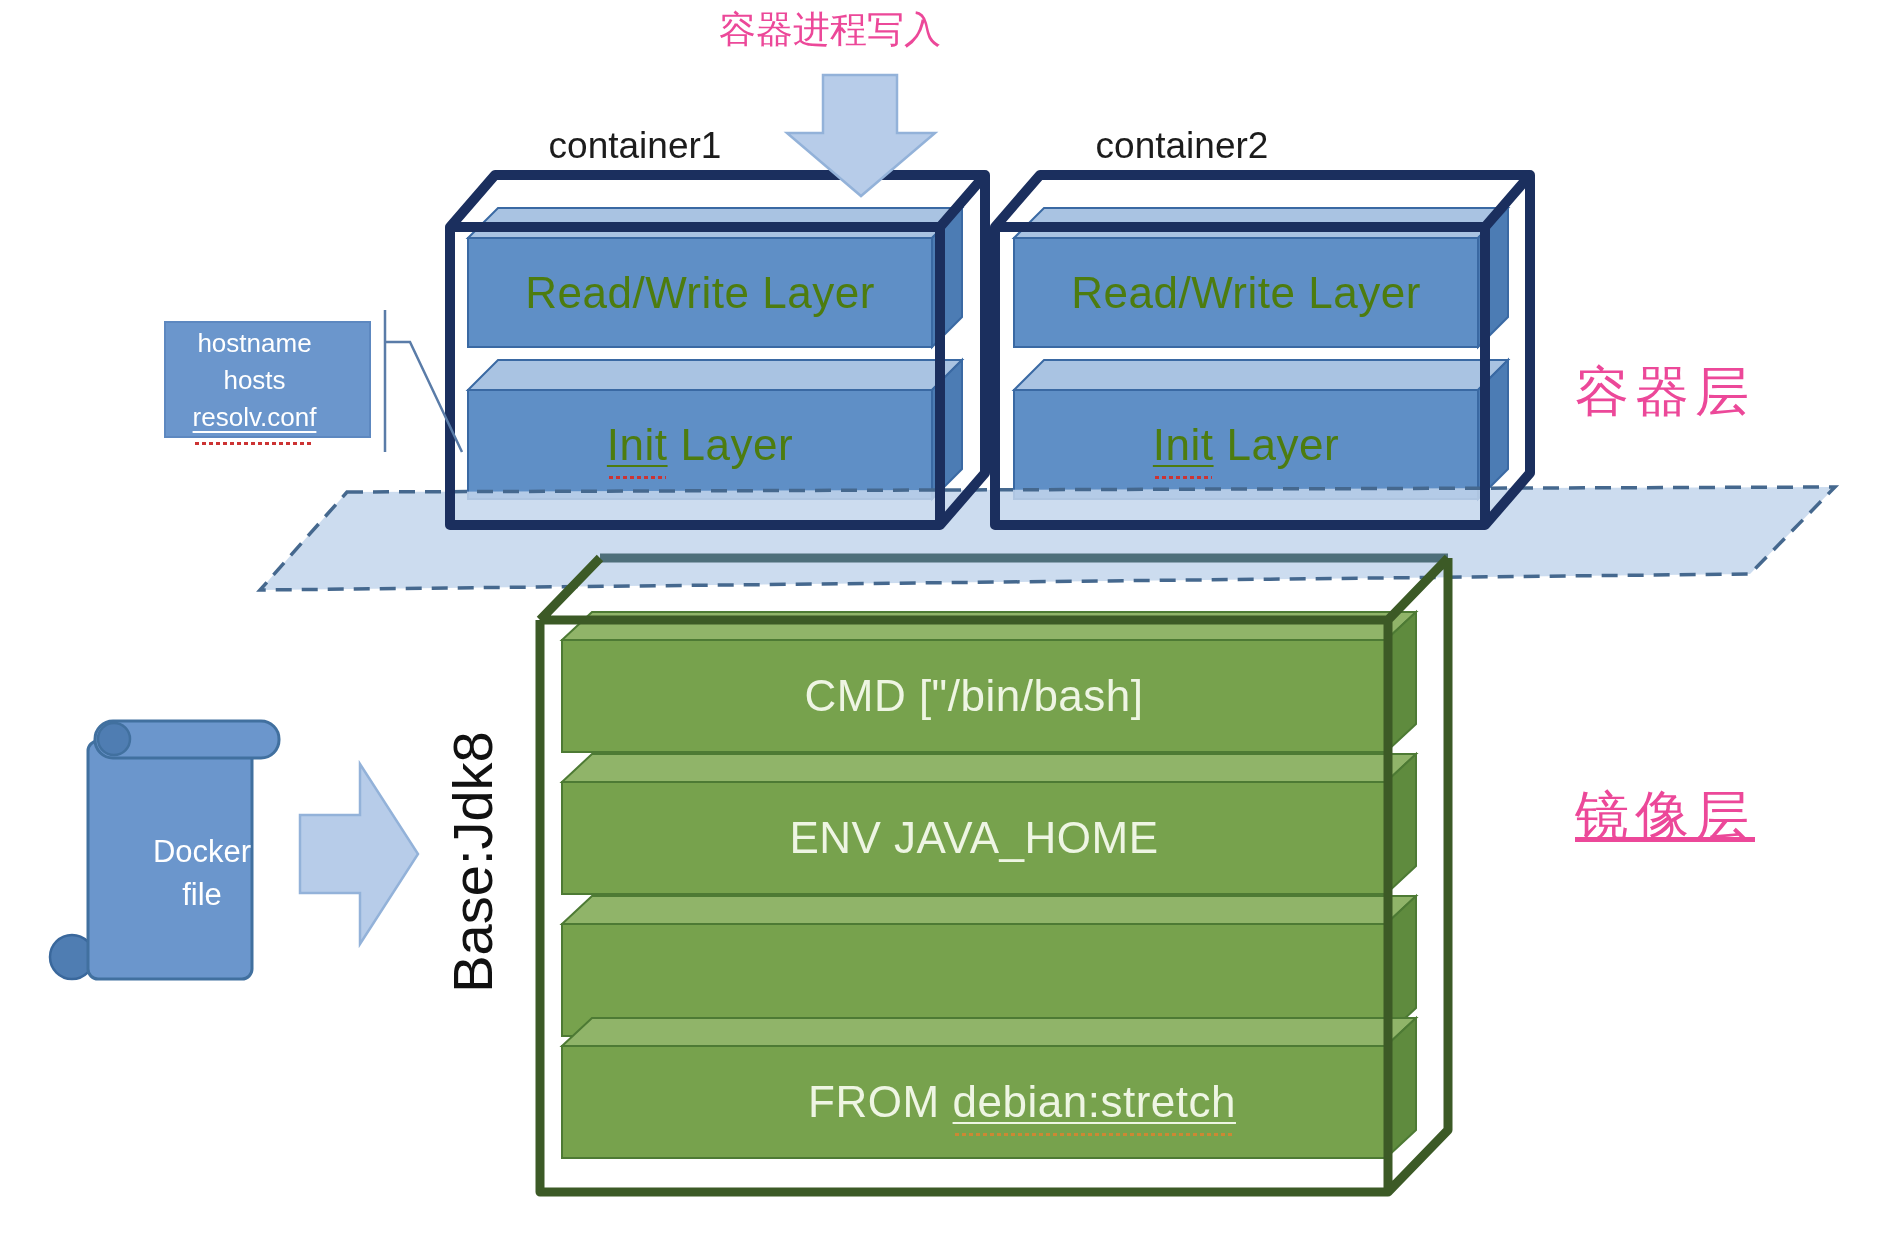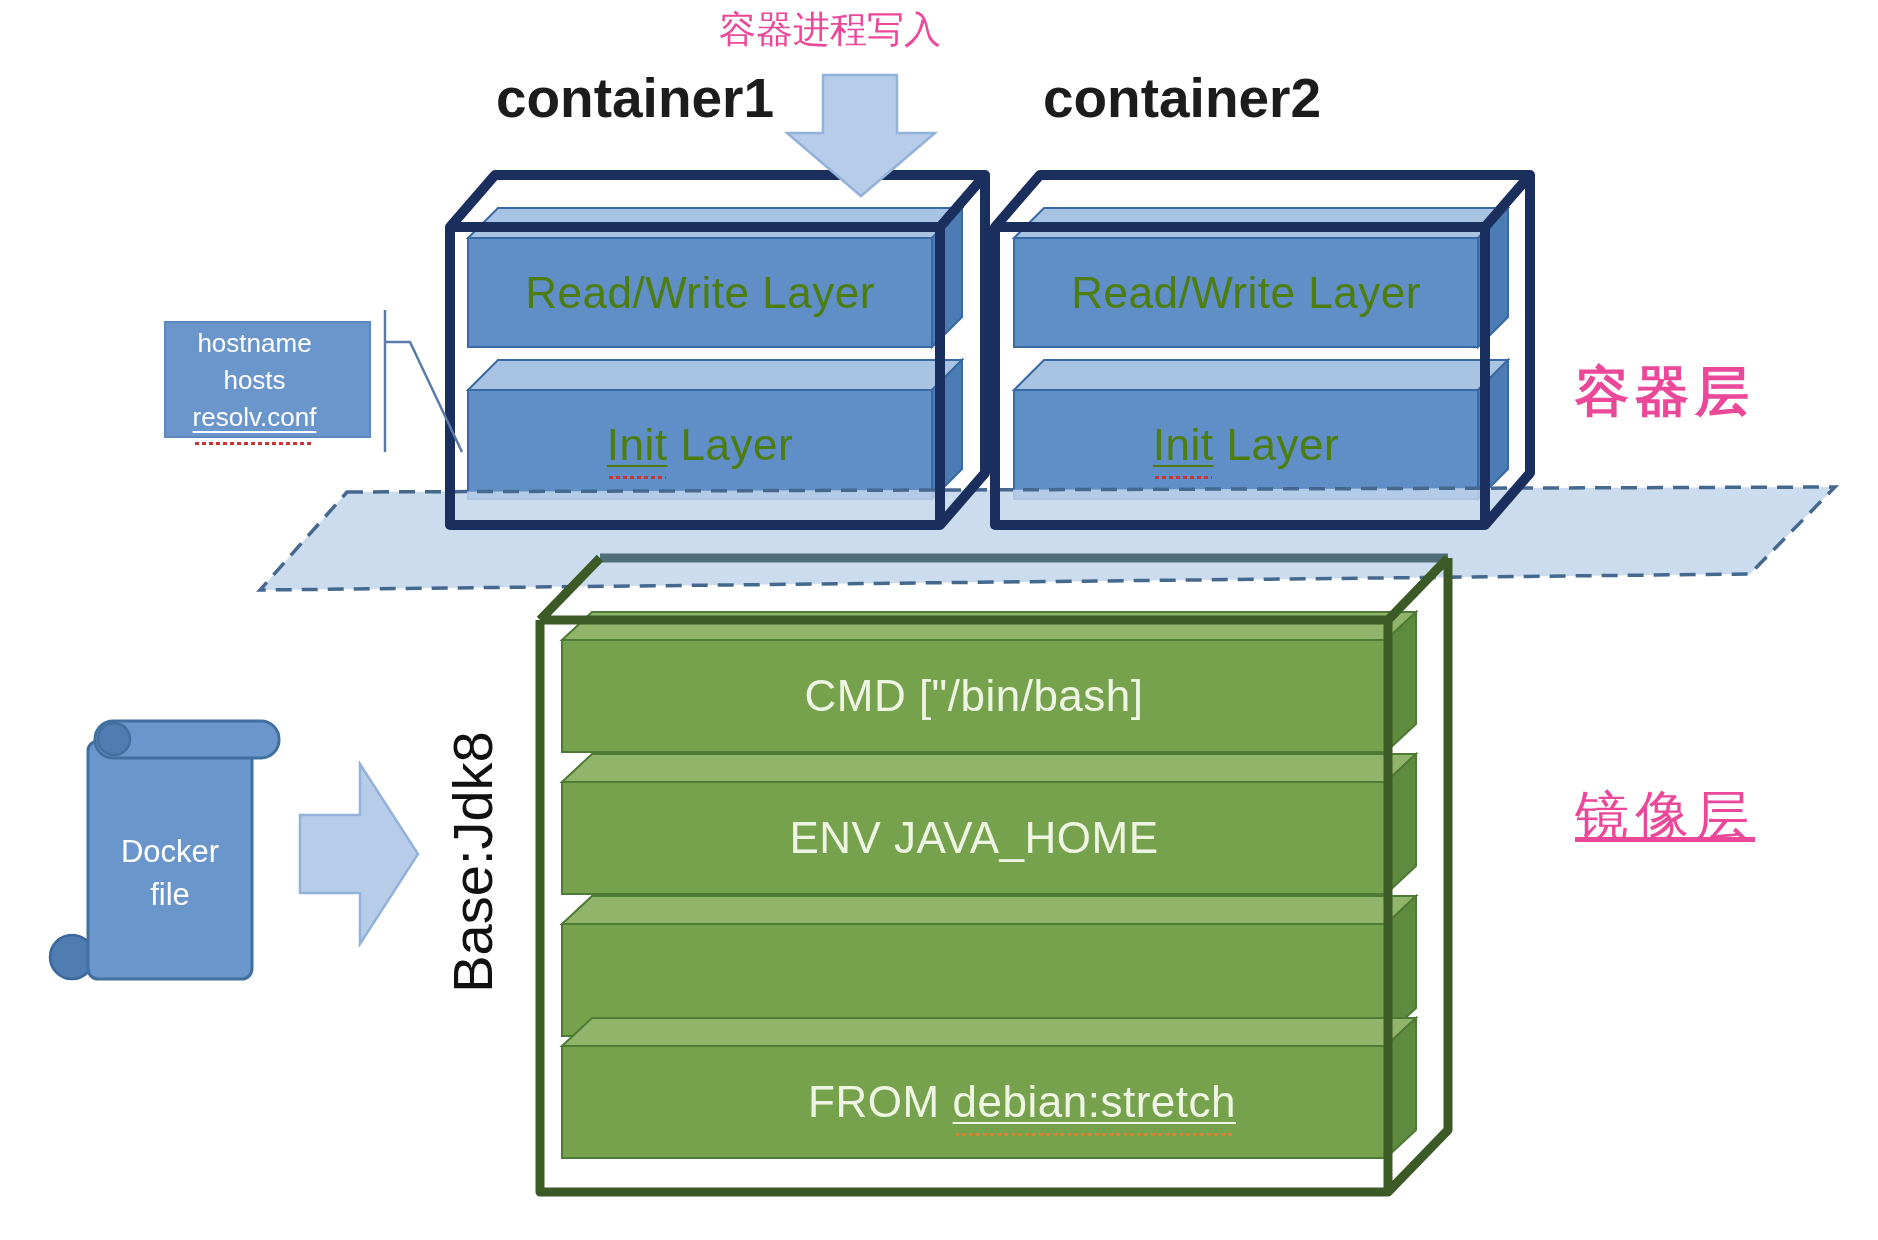--- a/index.html
+++ b/index.html
@@ -4,21 +4,21 @@
 <style>
   html,body{margin:0;padding:0;background:#ffffff;}
   .canvas{
     position:relative;width:1878px;height:1240px;background:#ffffff;
     font-family:"Liberation Sans","DejaVu Sans",sans-serif;overflow:hidden;
   }
   .canvas svg{position:absolute;left:0;top:0;}
   .lbl{position:absolute;display:flex;align-items:center;justify-content:center;text-align:center;}
   .slab-label{color:#4d7c0f;font-size:44px;letter-spacing:0.5px;white-space:nowrap;}
   .green-label{color:#eef5e3;}
-  .title-label{color:#1c1c1c;font-size:55px;font-weight:700;white-space:nowrap;}
+  .title-label{color:#1c1c1c;font-size:37px;font-weight:400;white-space:nowrap;margin-top:48px;}
   .cjk{font-family:"Liberation Serif","DejaVu Serif",serif;color:#ec4899;white-space:nowrap;}
   .cjk-top{font-size:37px;}
   .cjk-side{font-size:54px;letter-spacing:6px;}
   .hostname-text{color:#ffffff;font-size:26px;line-height:37px;flex-direction:column;}
   .docker-text{color:#ffffff;font-size:31px;line-height:43px;flex-direction:column;font-weight:400;}
   .base-label{font-size:56px;color:#111111;transform:rotate(-90deg);white-space:nowrap;}
   .u{text-decoration:underline;text-underline-offset:5px;text-decoration-thickness:2px;position:relative;}
   .u::after{content:"";position:absolute;left:2px;right:2px;bottom:-9px;height:3px;
     background:repeating-linear-gradient(90deg,var(--sq,#cc3333) 0 4px,transparent 4px 7px);}
   .u-red{--sq:#cc3333;}
@@ -117,31 +117,31 @@
       <span class="gap"></span>
     <span>Layer</span>
   </div>
 
   <div class="lbl hostname-text" style="left:165px;top:326px;width:179px;height:108px;">
     <div>hostname</div>
     <div>hosts</div>
     <div class="u u-red">resolv.conf</div>
   </div>
 
-  <div class="lbl cjk cjk-side" style="left:1545px;top:356px;width:240px;height:72px;font-weight:bold;">容器层</div>
+  <div class="lbl cjk cjk-side" style="left:1545px;top:356px;width:240px;height:72px;">容器层</div>
   <div class="lbl cjk cjk-side" style="left:1545px;top:780px;width:240px;height:72px;text-decoration:underline;">镜像层</div>
 
   <div class="lbl slab-label green-label" style="left:562px;top:640px;width:824px;height:112px;">CMD ["/bin/bash]</div>
   <div class="lbl slab-label green-label" style="left:562px;top:782px;width:824px;height:112px;">ENV JAVA_HOME</div>
   <div class="lbl slab-label green-label" style="left:562px;top:1046px;width:824px;height:112px;padding-left:48px;">
     <span>FROM</span>
       <span class="gap"></span>
     <span class="u u-orange">debian:stretch</span>
   </div>
 
-  <div class="lbl docker-text" style="left:88px;top:828px;width:164px;height:90px;">
+  <div class="lbl docker-text" style="left:88px;top:828px;width:164px;height:90px;padding-left:32px;">
     <div>Docker</div>
     <div>file</div>
   </div>
 
   <div class="lbl base-label" style="left:312px;top:830px;width:320px;height:64px;">Base:Jdk8</div>
 
 </div>
 
 </body></html>

